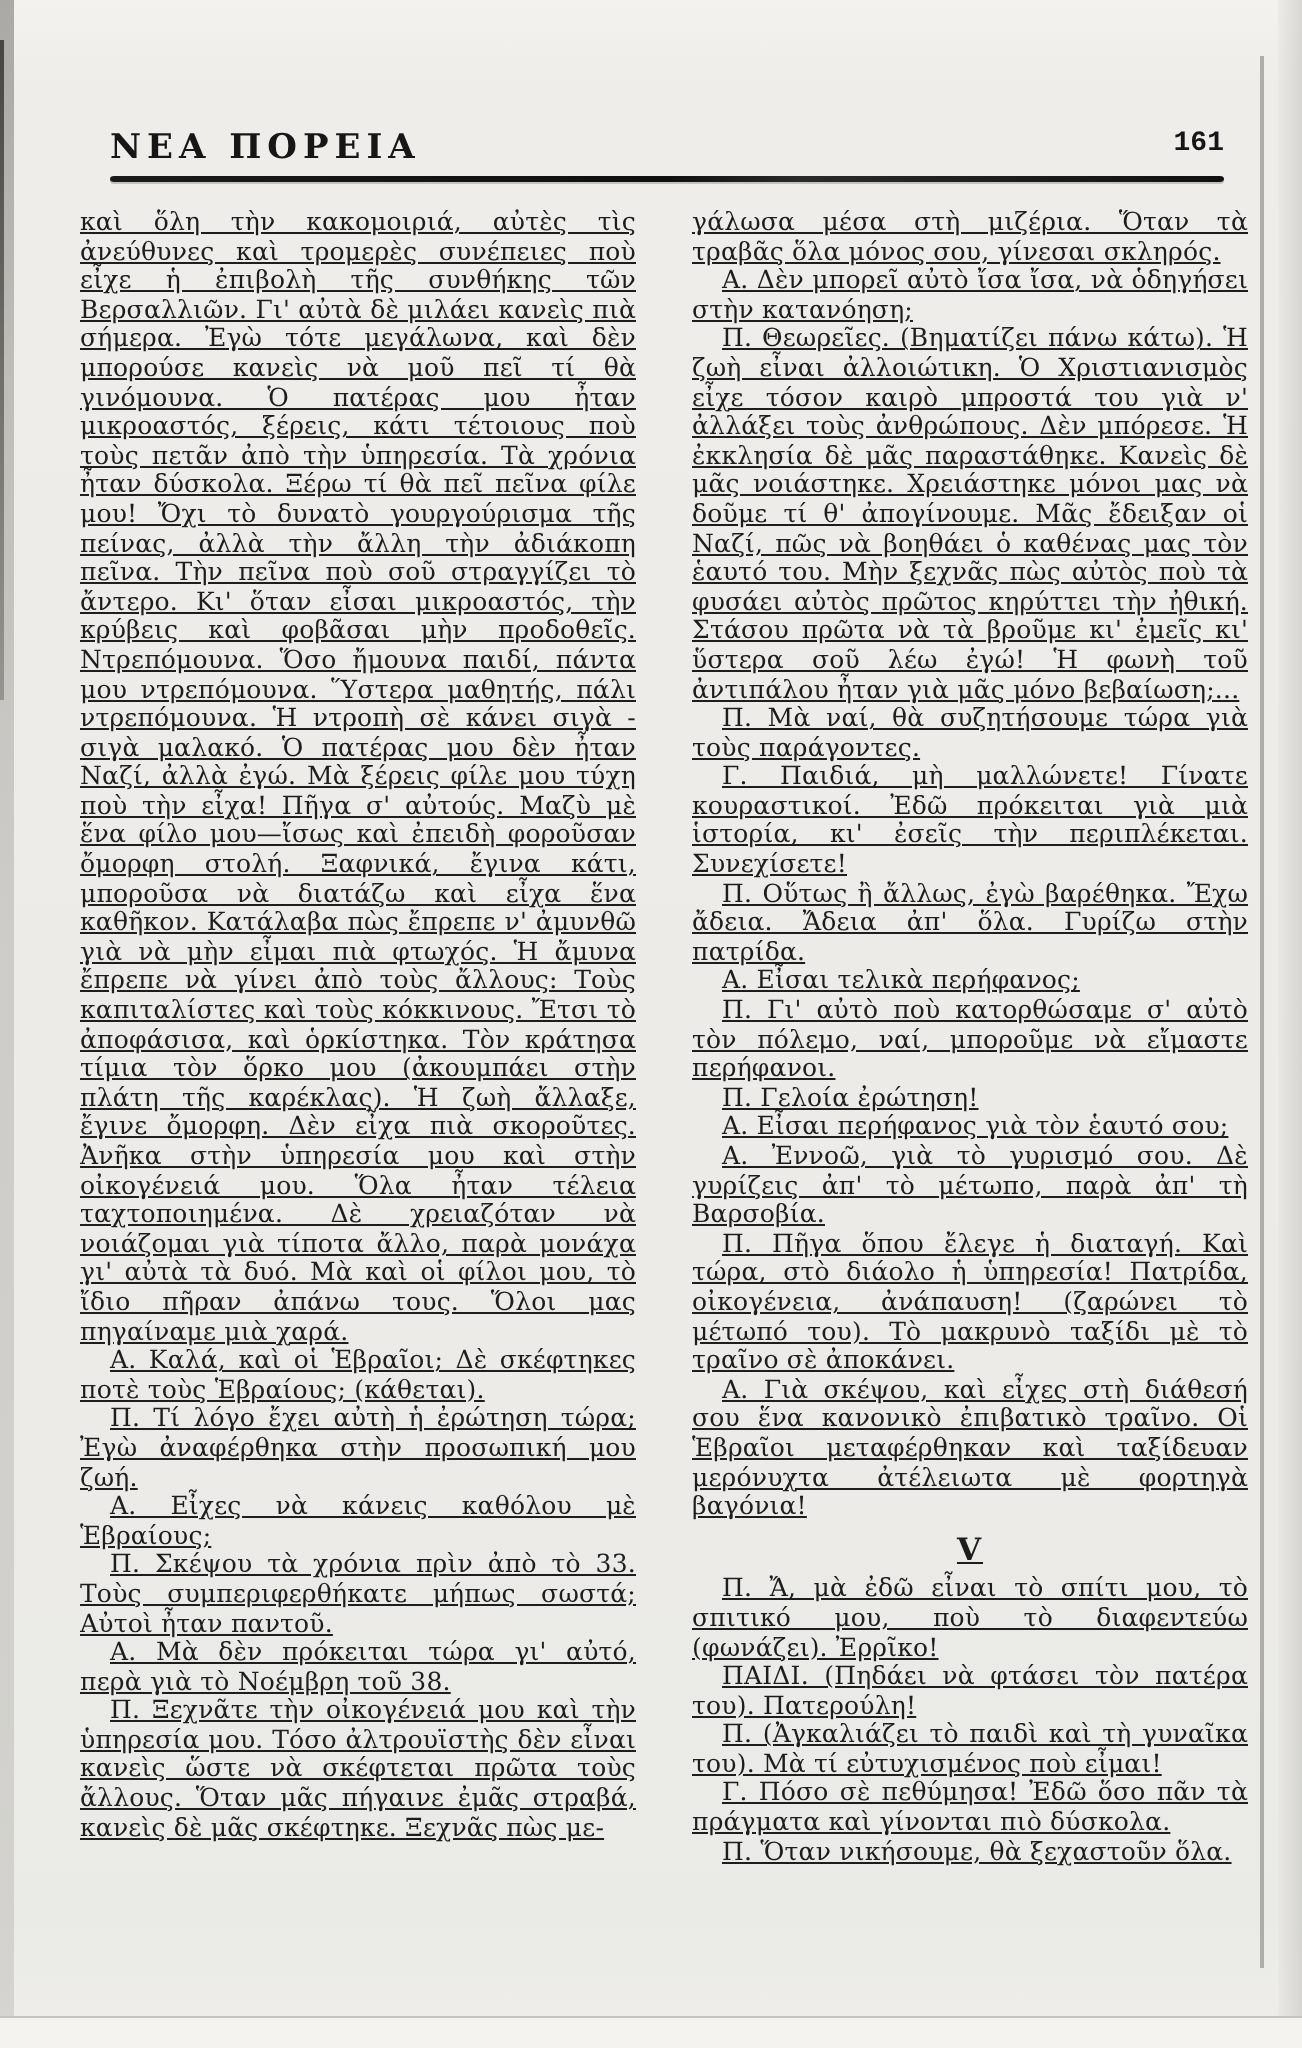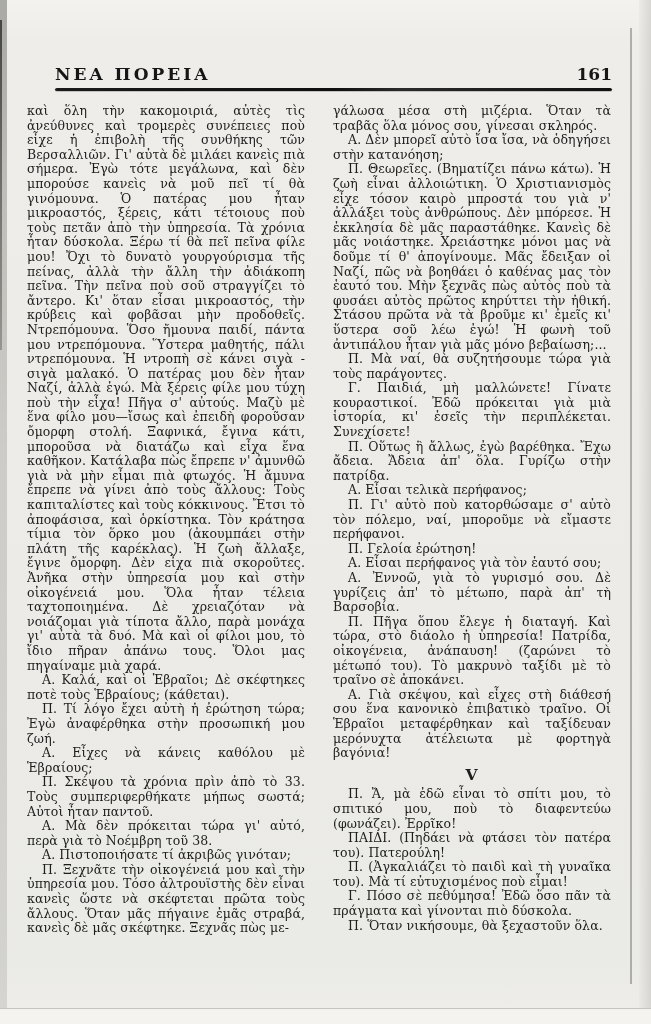--- a/index.html
+++ b/index.html
@@ -43,32 +43,32 @@
   
   .header {
     position:absolute; top:64px; left:55px; width:557px;
     display:flex; justify-content:space-between; align-items:flex-start;
   }
   .journal-title {
     font-weight:bold; font-size:17px; letter-spacing:3px;
     color:#161616;
   }
   .page-number {
-    font-weight:bold; font-size:17px; color:#161616;
+    font-weight:bold; font-size:14px; color:#161616;font-family:Liberation Mono, monospace;
   }
   .rule {
     position:absolute; top:88px; left:55px; width:557px; height:3px;
     background:linear-gradient(90deg,#1a1a1a 0%, #0f0f0f 50%, #2a2a2a 62%, #101010 100%);
     border-radius:2px / 50%;
     box-shadow:0 1px 0 rgba(0,0,0,.18);
   }
   
   .columns {
-    position:absolute; top:104px; left:27px; width:584px; height:884px;
-    display:flex; gap:28px;
+    position:absolute; top:104px; left:40px; width:584px; height:884px;
+    display:flex; gap:28px;text-decoration:underline;
   }
   .column {
     width:284px; height:100%; overflow:hidden;
     text-align:justify;
     font-size:12.5px; line-height:14.6px;
     letter-spacing:.1px;
   }
   .para { margin:0; text-indent:0; }
   .para.indent { text-indent:15px; }
   .section-heading {
@@ -96,21 +96,20 @@
   <div class="rule"></div>
 
   <main class="columns">
     <div class="column">
         <p class="para">καὶ ὅλη τὴν κακομοιριά, αὐτὲς τὶς ἀνεύθυνες καὶ τρομερὲς συνέπειες ποὺ εἶχε ἡ ἐπιβολὴ τῆς συνθήκης τῶν Βερσαλλιῶν. Γι' αὐτὰ δὲ μιλάει κανεὶς πιὰ σήμερα. Ἐγὼ τότε μεγάλωνα, καὶ δὲν μπορούσε κανεὶς νὰ μοῦ πεῖ τί θὰ γινόμουνα. Ὁ πατέρας μου ἦταν μικροαστός, ξέρεις, κάτι τέτοιους ποὺ τοὺς πετᾶν ἀπὸ τὴν ὑπηρεσία. Τὰ χρόνια ἦταν δύσκολα. Ξέρω τί θὰ πεῖ πεῖνα φίλε μου! Ὄχι τὸ δυνατὸ γουργούρισμα τῆς πείνας, ἀλλὰ τὴν ἄλλη τὴν ἀδιάκοπη πεῖνα. Τὴν πεῖνα ποὺ σοῦ στραγγίζει τὸ ἄντερο. Κι' ὅταν εἶσαι μικροαστός, τὴν κρύβεις καὶ φοβᾶσαι μὴν προδοθεῖς. Ντρεπόμουνα. Ὅσο ἤμουνα παιδί, πάντα μου ντρεπόμουνα. Ὕστερα μαθητής, πάλι ντρεπόμουνα. Ἡ ντροπὴ σὲ κάνει σιγὰ - σιγὰ μαλακό. Ὁ πατέρας μου δὲν ἦταν Ναζί, ἀλλὰ ἐγώ. Μὰ ξέρεις φίλε μου τύχη ποὺ τὴν εἶχα! Πῆγα σ' αὐτούς. Μαζὺ μὲ ἕνα φίλο μου—ἴσως καὶ ἐπειδὴ φοροῦσαν ὄμορφη στολή. Ξαφνικά, ἔγινα κάτι, μποροῦσα νὰ διατάζω καὶ εἶχα ἕνα καθῆκον. Κατάλαβα πὼς ἔπρεπε ν' ἀμυνθῶ γιὰ νὰ μὴν εἶμαι πιὰ φτωχός. Ἡ ἄμυνα ἔπρεπε νὰ γίνει ἀπὸ τοὺς ἄλλους: Τοὺς καπιταλίστες καὶ τοὺς κόκκινους. Ἔτσι τὸ ἀποφάσισα, καὶ ὁρκίστηκα. Τὸν κράτησα τίμια τὸν ὅρκο μου (ἀκουμπάει στὴν πλάτη τῆς καρέκλας). Ἡ ζωὴ ἄλλαξε, ἔγινε ὄμορφη. Δὲν εἶχα πιὰ σκοροῦτες. Ἀνῆκα στὴν ὑπηρεσία μου καὶ στὴν οἰκογένειά μου. Ὅλα ἦταν τέλεια ταχτοποιημένα. Δὲ χρειαζόταν νὰ νοιάζομαι γιὰ τίποτα ἄλλο, παρὰ μονάχα γι' αὐτὰ τὰ δυό. Μὰ καὶ οἱ φίλοι μου, τὸ ἴδιο πῆραν ἀπάνω τους. Ὅλοι μας πηγαίναμε μιὰ χαρά.</p>
         <p class="para indent">Α. Καλά, καὶ οἱ Ἑβραῖοι; Δὲ σκέφτηκες ποτὲ τοὺς Ἑβραίους; (κάθεται).</p>
         <p class="para indent">Π. Τί λόγο ἔχει αὐτὴ ἡ ἐρώτηση τώρα; Ἐγὼ ἀναφέρθηκα στὴν προσωπική μου ζωή.</p>
         <p class="para indent">Α. Εἶχες νὰ κάνεις καθόλου μὲ Ἑβραίους;</p>
         <p class="para indent">Π. Σκέψου τὰ χρόνια πρὶν ἀπὸ τὸ 33. Τοὺς συμπεριφερθήκατε μήπως σωστά; Αὐτοὶ ἦταν παντοῦ.</p>
         <p class="para indent">Α. Μὰ δὲν πρόκειται τώρα γι' αὐτό, περὰ γιὰ τὸ Νοέμβρη τοῦ 38.</p>
-        <p class="para indent">Α. Πιστοποιήσατε τί ἀκριβῶς γινόταν;</p>
         <p class="para indent">Π. Ξεχνᾶτε τὴν οἰκογένειά μου καὶ τὴν ὑπηρεσία μου. Τόσο ἀλτρουϊστὴς δὲν εἶναι κανεὶς ὥστε νὰ σκέφτεται πρῶτα τοὺς ἄλλους. Ὅταν μᾶς πήγαινε ἐμᾶς στραβά, κανεὶς δὲ μᾶς σκέφτηκε. Ξεχνᾶς πὼς με-</p>
       </div>
     <div class="column">
         <p class="para">γάλωσα μέσα στὴ μιζέρια. Ὅταν τὰ τραβᾶς ὅλα μόνος σου, γίνεσαι σκληρός.</p>
         <p class="para indent">Α. Δὲν μπορεῖ αὐτὸ ἴσα ἴσα, νὰ ὁδηγήσει στὴν κατανόηση;</p>
         <p class="para indent">Π. Θεωρεῖες. (Βηματίζει πάνω κάτω). Ἡ ζωὴ εἶναι ἀλλοιώτικη. Ὁ Χριστιανισμὸς εἶχε τόσον καιρὸ μπροστά του γιὰ ν' ἀλλάξει τοὺς ἀνθρώπους. Δὲν μπόρεσε. Ἡ ἐκκλησία δὲ μᾶς παραστάθηκε. Κανεὶς δὲ μᾶς νοιάστηκε. Χρειάστηκε μόνοι μας νὰ δοῦμε τί θ' ἀπογίνουμε. Μᾶς ἔδειξαν οἱ Ναζί, πῶς νὰ βοηθάει ὁ καθένας μας τὸν ἑαυτό του. Μὴν ξεχνᾶς πὼς αὐτὸς ποὺ τὰ φυσάει αὐτὸς πρῶτος κηρύττει τὴν ἠθική. Στάσου πρῶτα νὰ τὰ βροῦμε κι' ἐμεῖς κι' ὕστερα σοῦ λέω ἐγώ! Ἡ φωνὴ τοῦ ἀντιπάλου ἦταν γιὰ μᾶς μόνο βεβαίωση;...</p>
         <p class="para indent">Π. Μὰ ναί, θὰ συζητήσουμε τώρα γιὰ τοὺς παράγοντες.</p>
         <p class="para indent">Γ. Παιδιά, μὴ μαλλώνετε! Γίνατε κουραστικοί. Ἐδῶ πρόκειται γιὰ μιὰ ἱστορία, κι' ἐσεῖς τὴν περιπλέκεται. Συνεχίσετε!</p>
         <p class="para indent">Π. Οὕτως ἢ ἄλλως, ἐγὼ βαρέθηκα. Ἔχω ἄδεια. Ἄδεια ἀπ' ὅλα. Γυρίζω στὴν πατρίδα.</p>
         <p class="para indent">Α. Εἶσαι τελικὰ περήφανος;</p>

